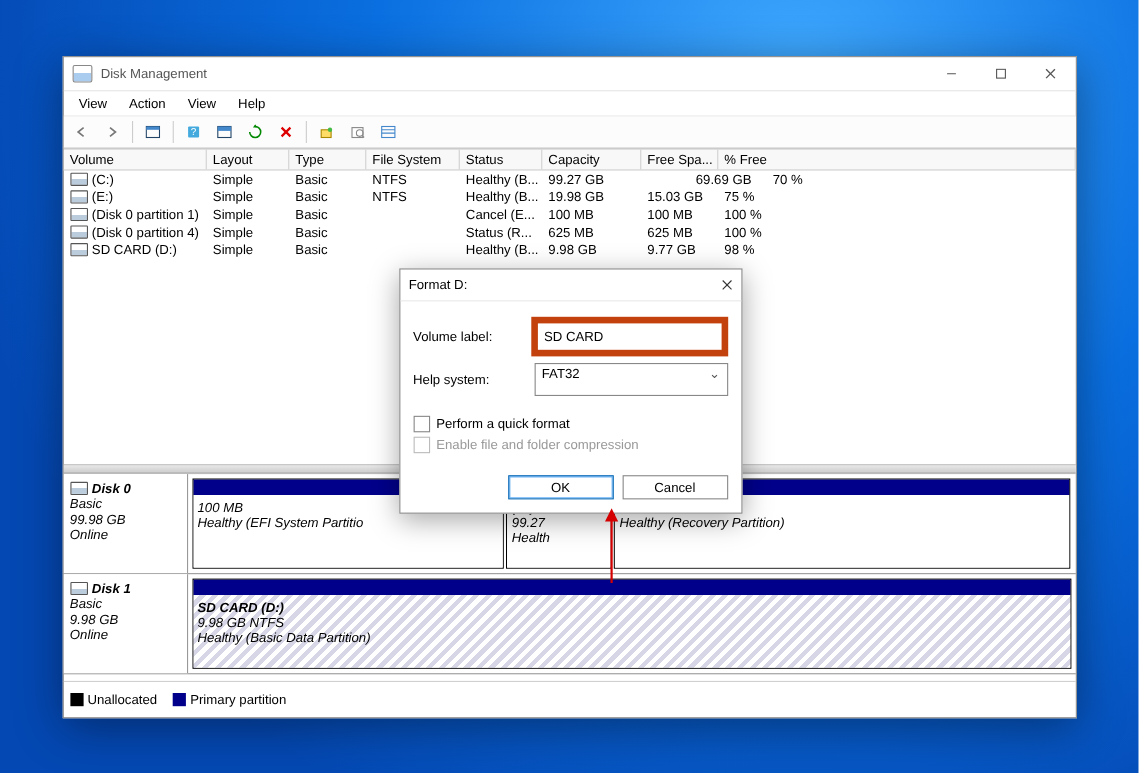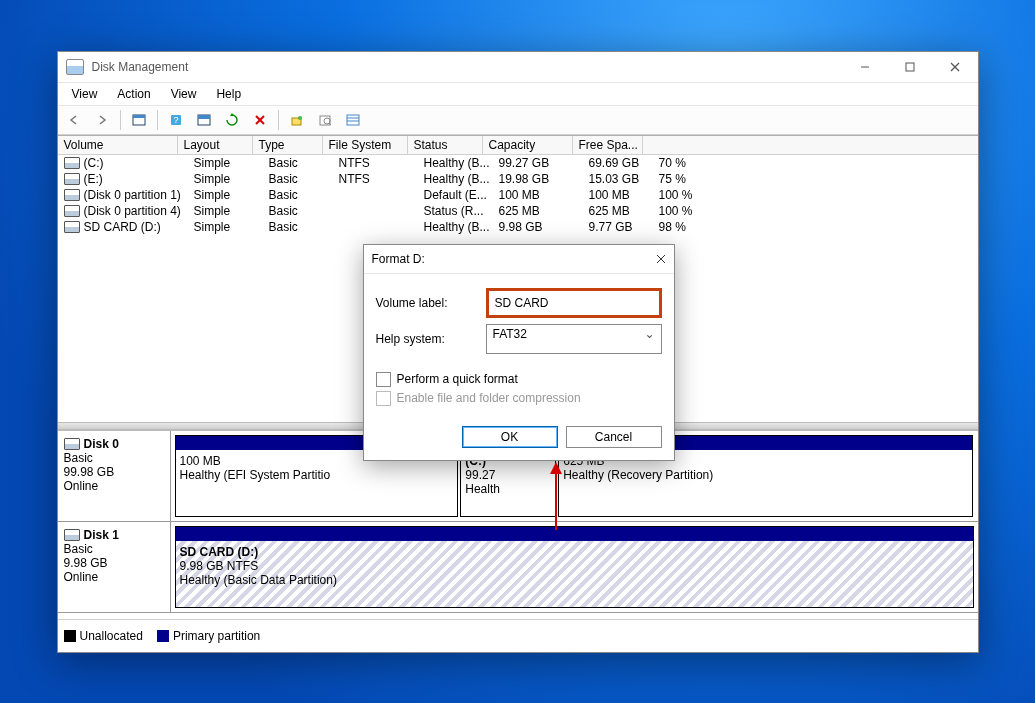--- a/index.html
+++ b/index.html
@@ -22,40 +22,40 @@
   .toolbar{height:28px;display:flex;align-items:center;gap:4px;padding:0 4px;border-bottom:1px solid #d0d0d0;background:#fcfcfc;}
   .tool-btn{width:22px;height:22px;display:flex;align-items:center;justify-content:center;border:1px solid transparent;}
   .tool-sep{width:1px;height:20px;background:#ccc;margin:0 2px;}
   .volumes-table{border-top:1px solid #b0b0b0;}
   .volumes-header{display:flex;background:#f8f8f8;border-bottom:1px solid #d0d0d0;}
   .volumes-header .col{padding:2px 6px;border-right:1px solid #d0d0d0;box-sizing:border-box;overflow:hidden;white-space:nowrap;}
   .volumes-body .row{display:flex;padding:0;}
   .volumes-body .cell{padding:1px 6px;box-sizing:border-box;overflow:hidden;white-space:nowrap;display:flex;align-items:center;gap:4px;}
   .vol-icon{width:14px;height:10px;border:1px solid #555;border-radius:1px;background:linear-gradient(#fff 50%,#bcd 50%);}
   .splitter{height:6px;background:linear-gradient(#e8e8e8,#cfcfcf);border-top:1px solid #bbb;border-bottom:1px solid #bbb;cursor:row-resize;margin-top:auto;}
-  .diskmap{border-top:1px solid #bbb;flex-shrink:0;}
+  .diskmap{border-top:1px solid #bbb;flex-shrink:0;font-style:italic;}
   .disk-row{display:flex;border-bottom:1px solid #999;min-height:90px;}
   .disk-label{width:100px;padding:6px;border-right:1px solid #999;background:#fff;}
   .disk-label .disk-title{font-weight:bold;display:flex;align-items:center;gap:4px;}
   .disk-parts{flex:1;display:flex;padding:4px;gap:2px;}
   .part{border:1px solid #000;display:flex;flex-direction:column;}
   .part .stripe{height:14px;background:#00008b;}
   .part .body{flex:1;padding:4px;background:#fff;}
   .part .body.hatched{background:repeating-linear-gradient(135deg,#fff,#fff 4px,#d6d6e6 4px,#d6d6e6 8px);}
   .legend{height:28px;display:flex;align-items:center;gap:14px;padding:2px 6px;border-top:1px solid #d0d0d0;margin-top:6px;}
   .legend-swatch{width:12px;height:12px;display:inline-block;margin-right:4px;vertical-align:middle;}
   .dialog{
     position:absolute;left:305px;top:192px;width:310px;background:#fff;border:1px solid #888;
     box-shadow:0 6px 24px rgba(0,0,0,.35);
   }
   .dlg-title{height:28px;display:flex;align-items:center;justify-content:space-between;padding:0 8px;border-bottom:1px solid #e8e8e8;}
   .dlg-body{padding:8px 12px;}
   .dlg-row{display:flex;align-items:center;margin:6px 0;}
   .dlg-label{width:110px;}
-  .dlg-input{flex:1;border:3px solid #c2410c;padding:2px 6px;font:inherit;height:20px;box-sizing:content-box;}
+  .dlg-input{flex:1;border:6px solid #c2410c;padding:2px 6px;font:inherit;height:20px;box-sizing:content-box;}
   .dlg-select{flex:1;border:1px solid #888;padding:2px 6px;font:inherit;height:24px;background:#fff;position:relative;}
   .dlg-select::after{content:"⌄";position:absolute;right:6px;top:2px;color:#555;}
   .dlg-check-row{display:flex;align-items:center;gap:6px;margin:4px 0;}
   .dlg-check{width:13px;height:13px;border:1px solid #888;display:inline-block;}
   .dlg-buttons{display:flex;justify-content:flex-end;gap:8px;padding:8px 12px 12px;}
   .dlg-btn{width:96px;height:22px;border:1px solid #888;background:#fff;font:inherit;text-align:center;}
   .dlg-btn.primary{border-color:#0064b5;box-shadow:0 0 0 1px #6bb4f7 inset;}
   .arrow{position:absolute;left:488px;top:410px;pointer-events:none;}
   svg{display:block;}
 </style>
@@ -157,27 +157,28 @@
         <svg width="14" height="14">
           <rect x="1" y="2" width="12" height="10" fill="none" stroke="#48c"></rect>
           <line x1="1" y1="5" x2="13" y2="5" stroke="#48c"></line>
           <line x1="1" y1="8" x2="13" y2="8" stroke="#48c"></line>
         </svg>
       </span>
   </div>
 
   <div class="volumes-table">
     <div class="volumes-header">
-      <div class="col" style="width:120px">Volume</div>
+      <div class="col" style="width:130px">Volume</div>
       <div class="col" style="width:75px">Layout</div>
       <div class="col" style="width:70px">Type</div>
       <div class="col" style="width:85px">File System</div>
       <div class="col" style="width:75px">Status</div>
       <div class="col" style="width:90px">Capacity</div>
       <div class="col" style="width:70px">Free Spa...</div>
+      <div class="col" style="flex:1">% Free</div>
     </div>
     <div class="volumes-body" id="vol-body">
         <div class="row">
           <div class="cell" style="width: 130px;">
             <span class="vol-icon"></span>
             <span>(C:)</span>
           </div>
           <div class="cell" style="width: 75px;">
             <span>Simple</span>
           </div>
@@ -186,21 +187,21 @@
           </div>
           <div class="cell" style="width: 85px;">
             <span>NTFS</span>
           </div>
           <div class="cell" style="width: 75px;">
             <span>Healthy (B...</span>
           </div>
           <div class="cell" style="width: 90px;">
             <span>99.27 GB</span>
           </div>
-          <div class="cell" style="width: 70px;">
+          <div class="cell" style="width: 70px; margin-left: 44px;">
             <span>69.69 GB</span>
           </div>
           <div class="cell" style="flex: 1 1 0%;">
             <span>70 %</span>
           </div>
         </div>
         <div class="row">
           <div class="cell" style="width: 130px;">
             <span class="vol-icon"></span>
             <span>(E:)</span>
@@ -235,21 +236,21 @@
           <div class="cell" style="width: 75px;">
             <span>Simple</span>
           </div>
           <div class="cell" style="width: 70px;">
             <span>Basic</span>
           </div>
           <div class="cell" style="width: 85px;">
             <span></span>
           </div>
           <div class="cell" style="width: 75px;">
-            <span>Default (E...</span>
+            <span>Cancel (E...</span>
           </div>
           <div class="cell" style="width: 90px;">
             <span>100 MB</span>
           </div>
           <div class="cell" style="width: 70px;">
             <span>100 MB</span>
           </div>
           <div class="cell" style="flex: 1 1 0%;">
             <span>100 %</span>
           </div>

